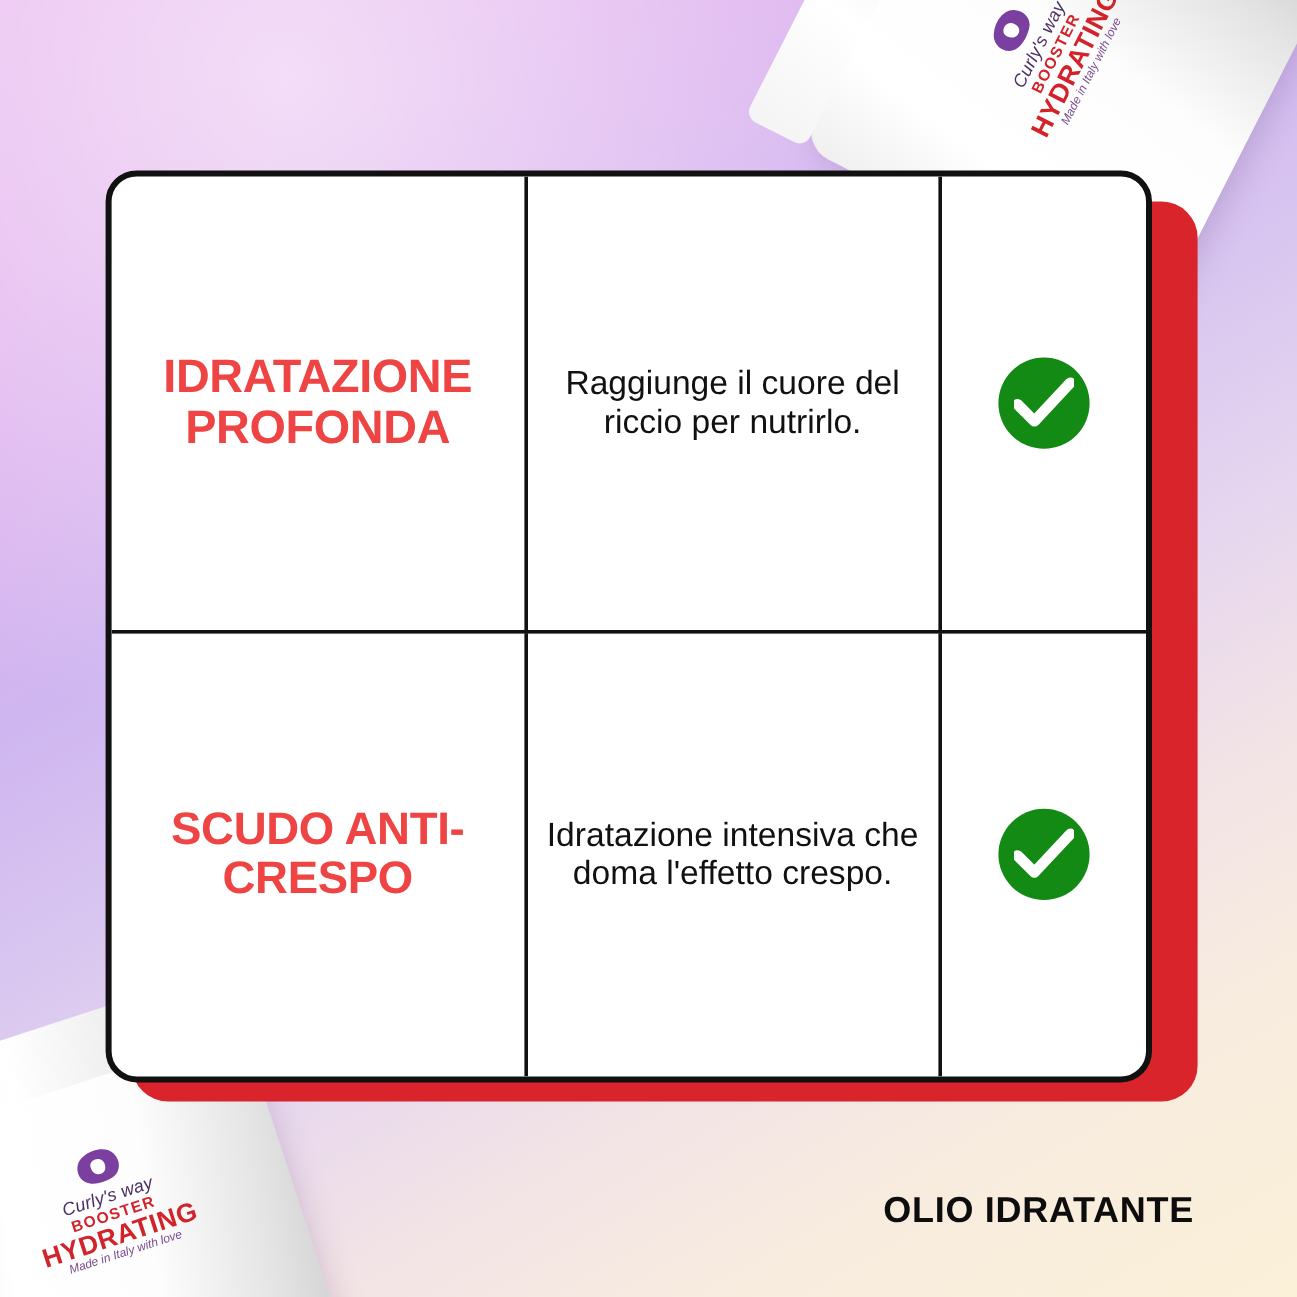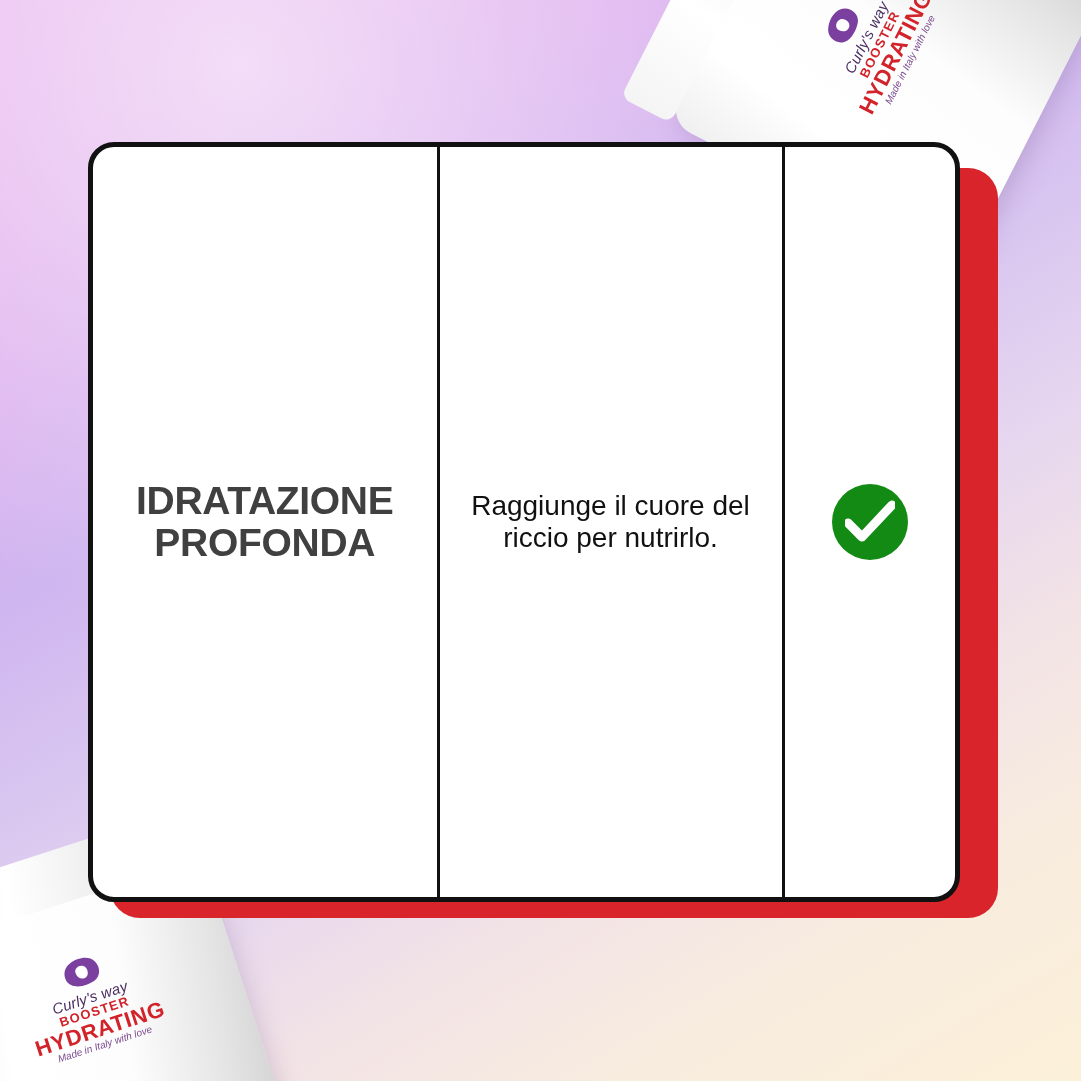--- a/index.html
+++ b/index.html
@@ -160,21 +160,21 @@
   #table-card tr:last-child td { border-bottom: none; }
   #table-card td:first-child { border-left: none; }
   #table-card td:last-child { border-right: none; }
 
   .col-title { width: 345px; }
   .col-desc  { width: 345px; }
   .col-check { width: 172px; }
 
   .feat-title {
     font-weight: bold;
-    color: #404040;
+    color: #ef4444;
     line-height: 1.08;
     letter-spacing: -0.3px;
   }
   .feat-title.big { font-size: 39px; }
   .feat-title.mid { font-size: 38px; }
   .feat-title.sm  { font-size: 32px; }
 
   .feat-desc {
     font-weight: normal;
     color: #111111;
@@ -248,18 +248,34 @@
             <div class="feat-desc">Raggiunge il cuore del riccio per nutrirlo.</div>
           </td>
           <td class="col-check">
             <div class="check">
               <svg width="50" height="44" viewBox="0 0 50 44">
                 <path d="M3 23 L17 37 L47 5" stroke="#ffffff" stroke-width="9" fill="none" stroke-linecap="round" stroke-linejoin="round"></path>
               </svg>
             </div>
           </td>
         </tr>
+        <tr>
+          <td class="col-title">
+            <div class="feat-title mid">SCUDO ANTI-CRESPO</div>
+          </td>
+          <td class="col-desc">
+            <div class="feat-desc">Idratazione intensiva che doma l'effetto crespo.</div>
+          </td>
+          <td class="col-check">
+            <div class="check">
+              <svg width="50" height="44" viewBox="0 0 50 44">
+                <path d="M3 23 L17 37 L47 5" stroke="#ffffff" stroke-width="9" fill="none" stroke-linecap="round" stroke-linejoin="round"></path>
+              </svg>
+            </div>
+          </td>
+        </tr>
       </tbody>
     </table>
   </div>
 
+  <div id="footer-label">OLIO IDRATANTE</div>
 
 </div>
 
 </body></html>

